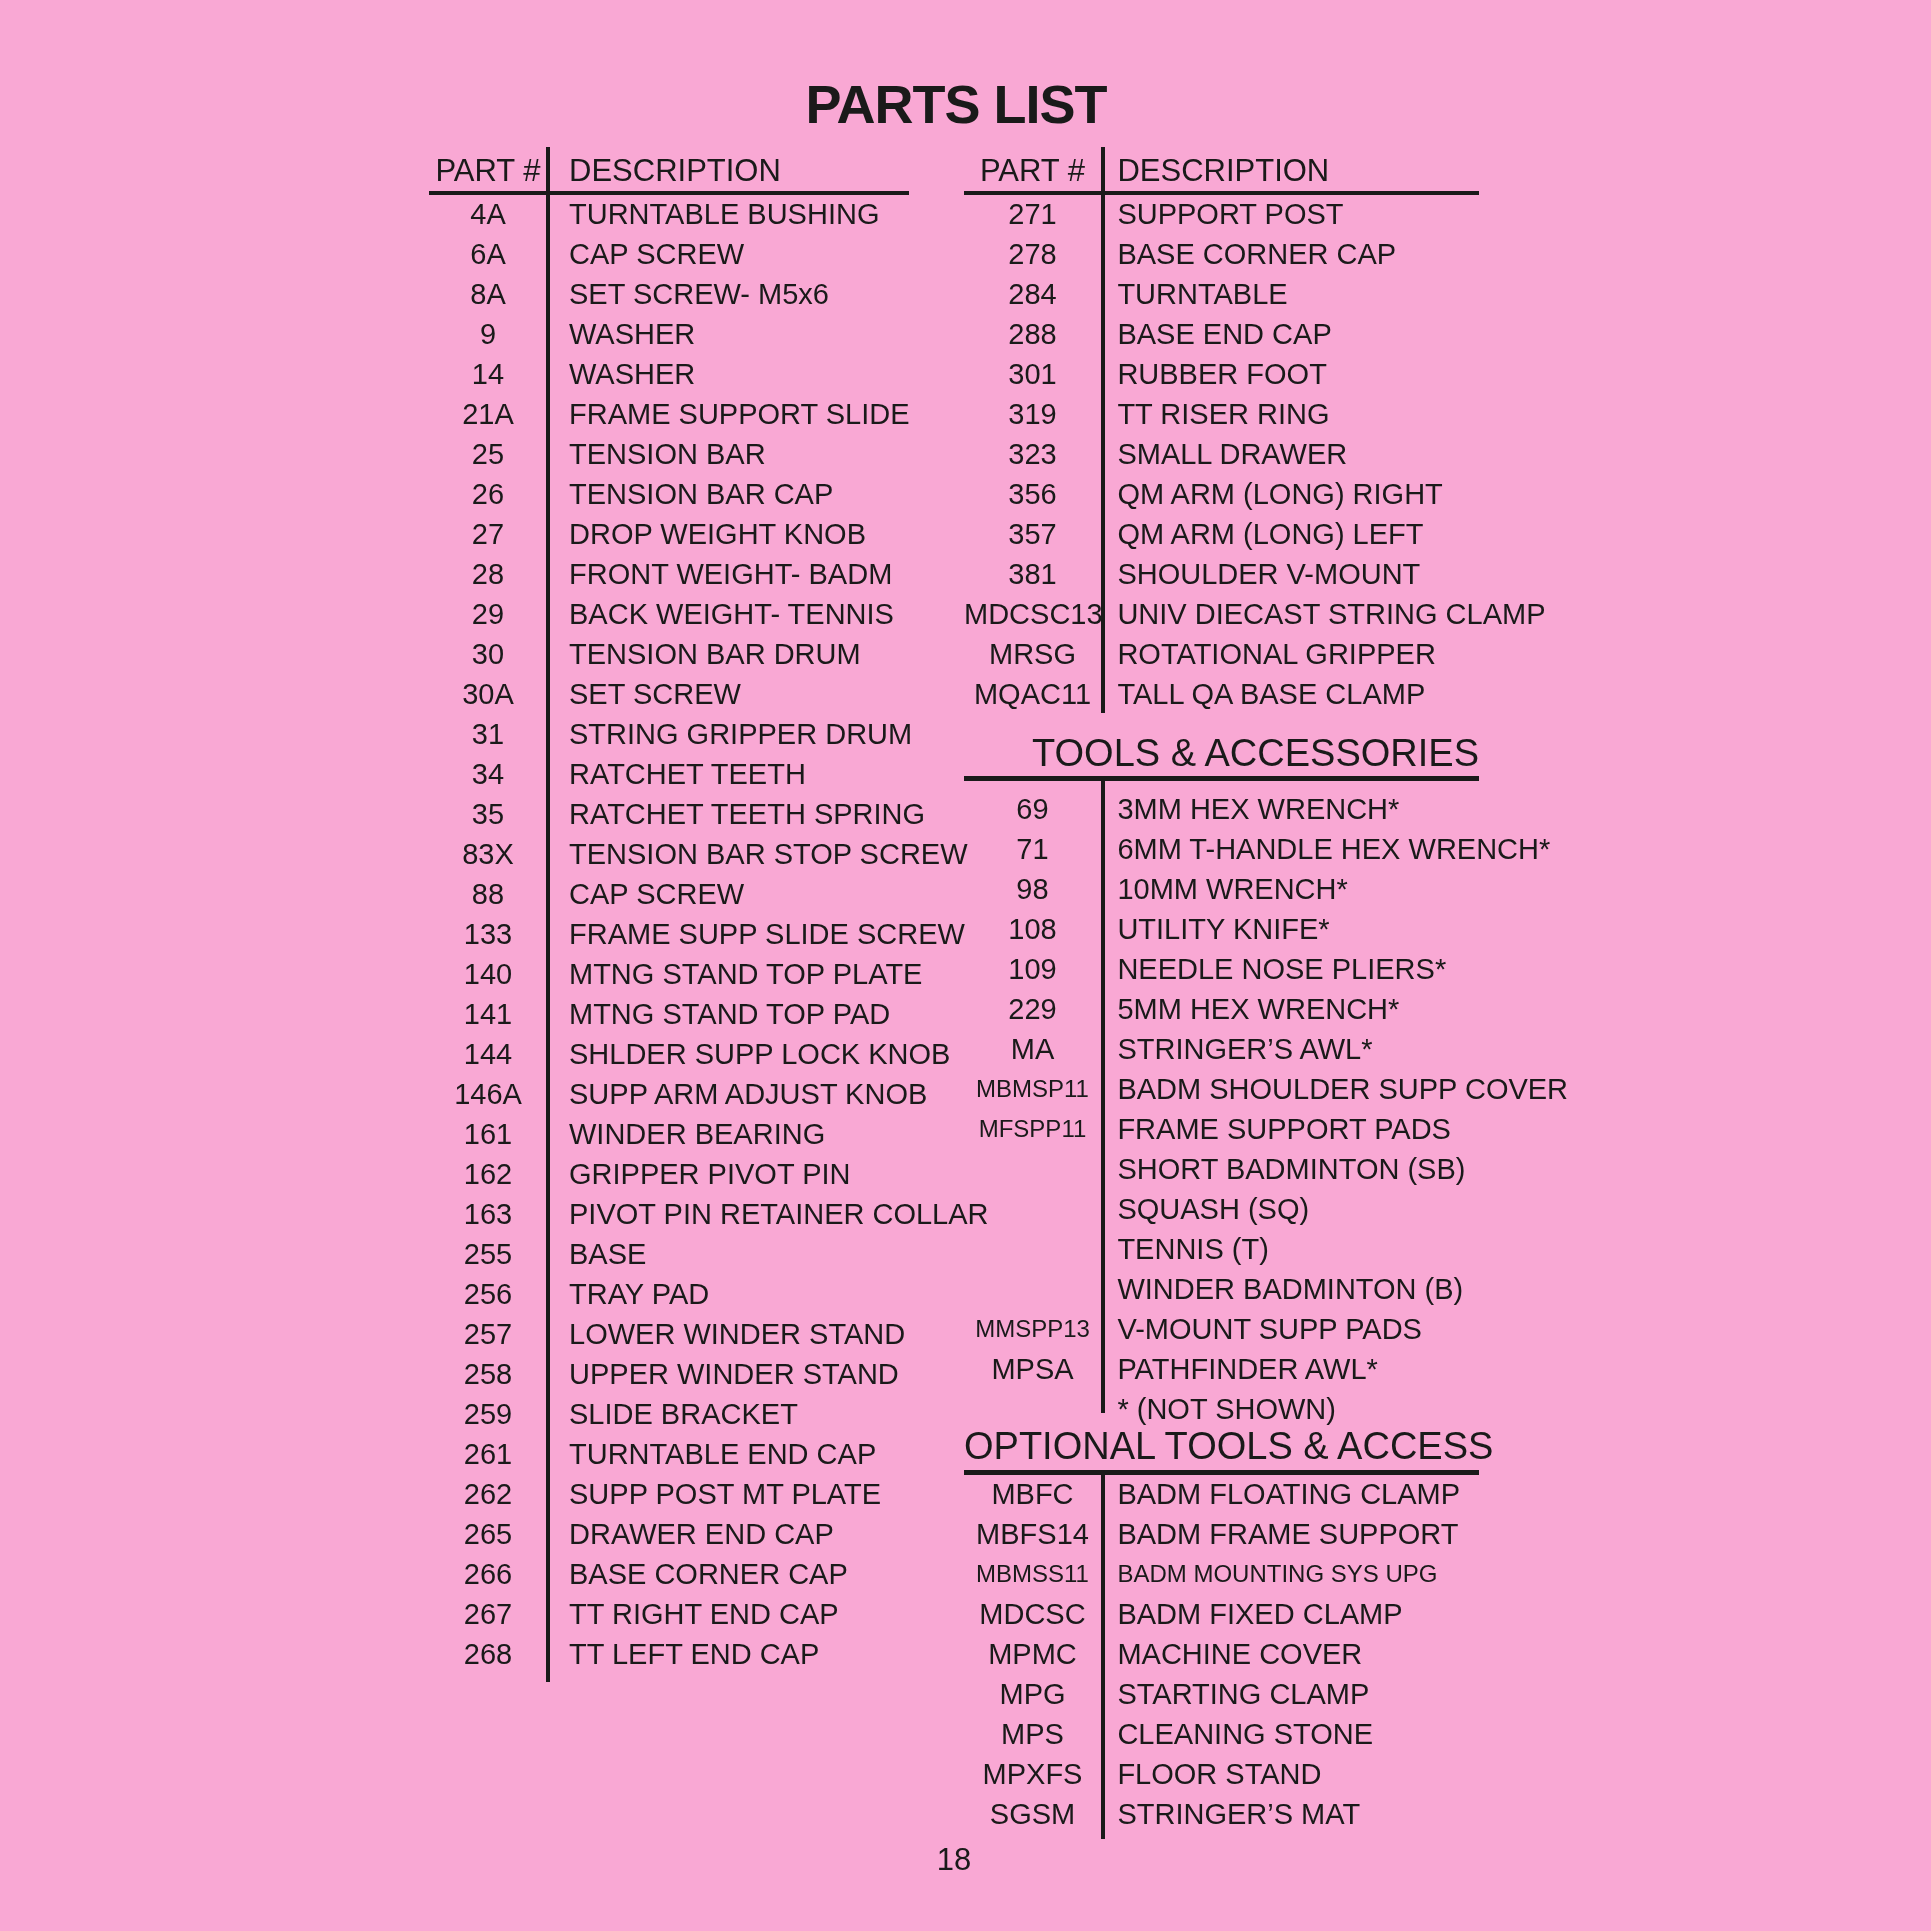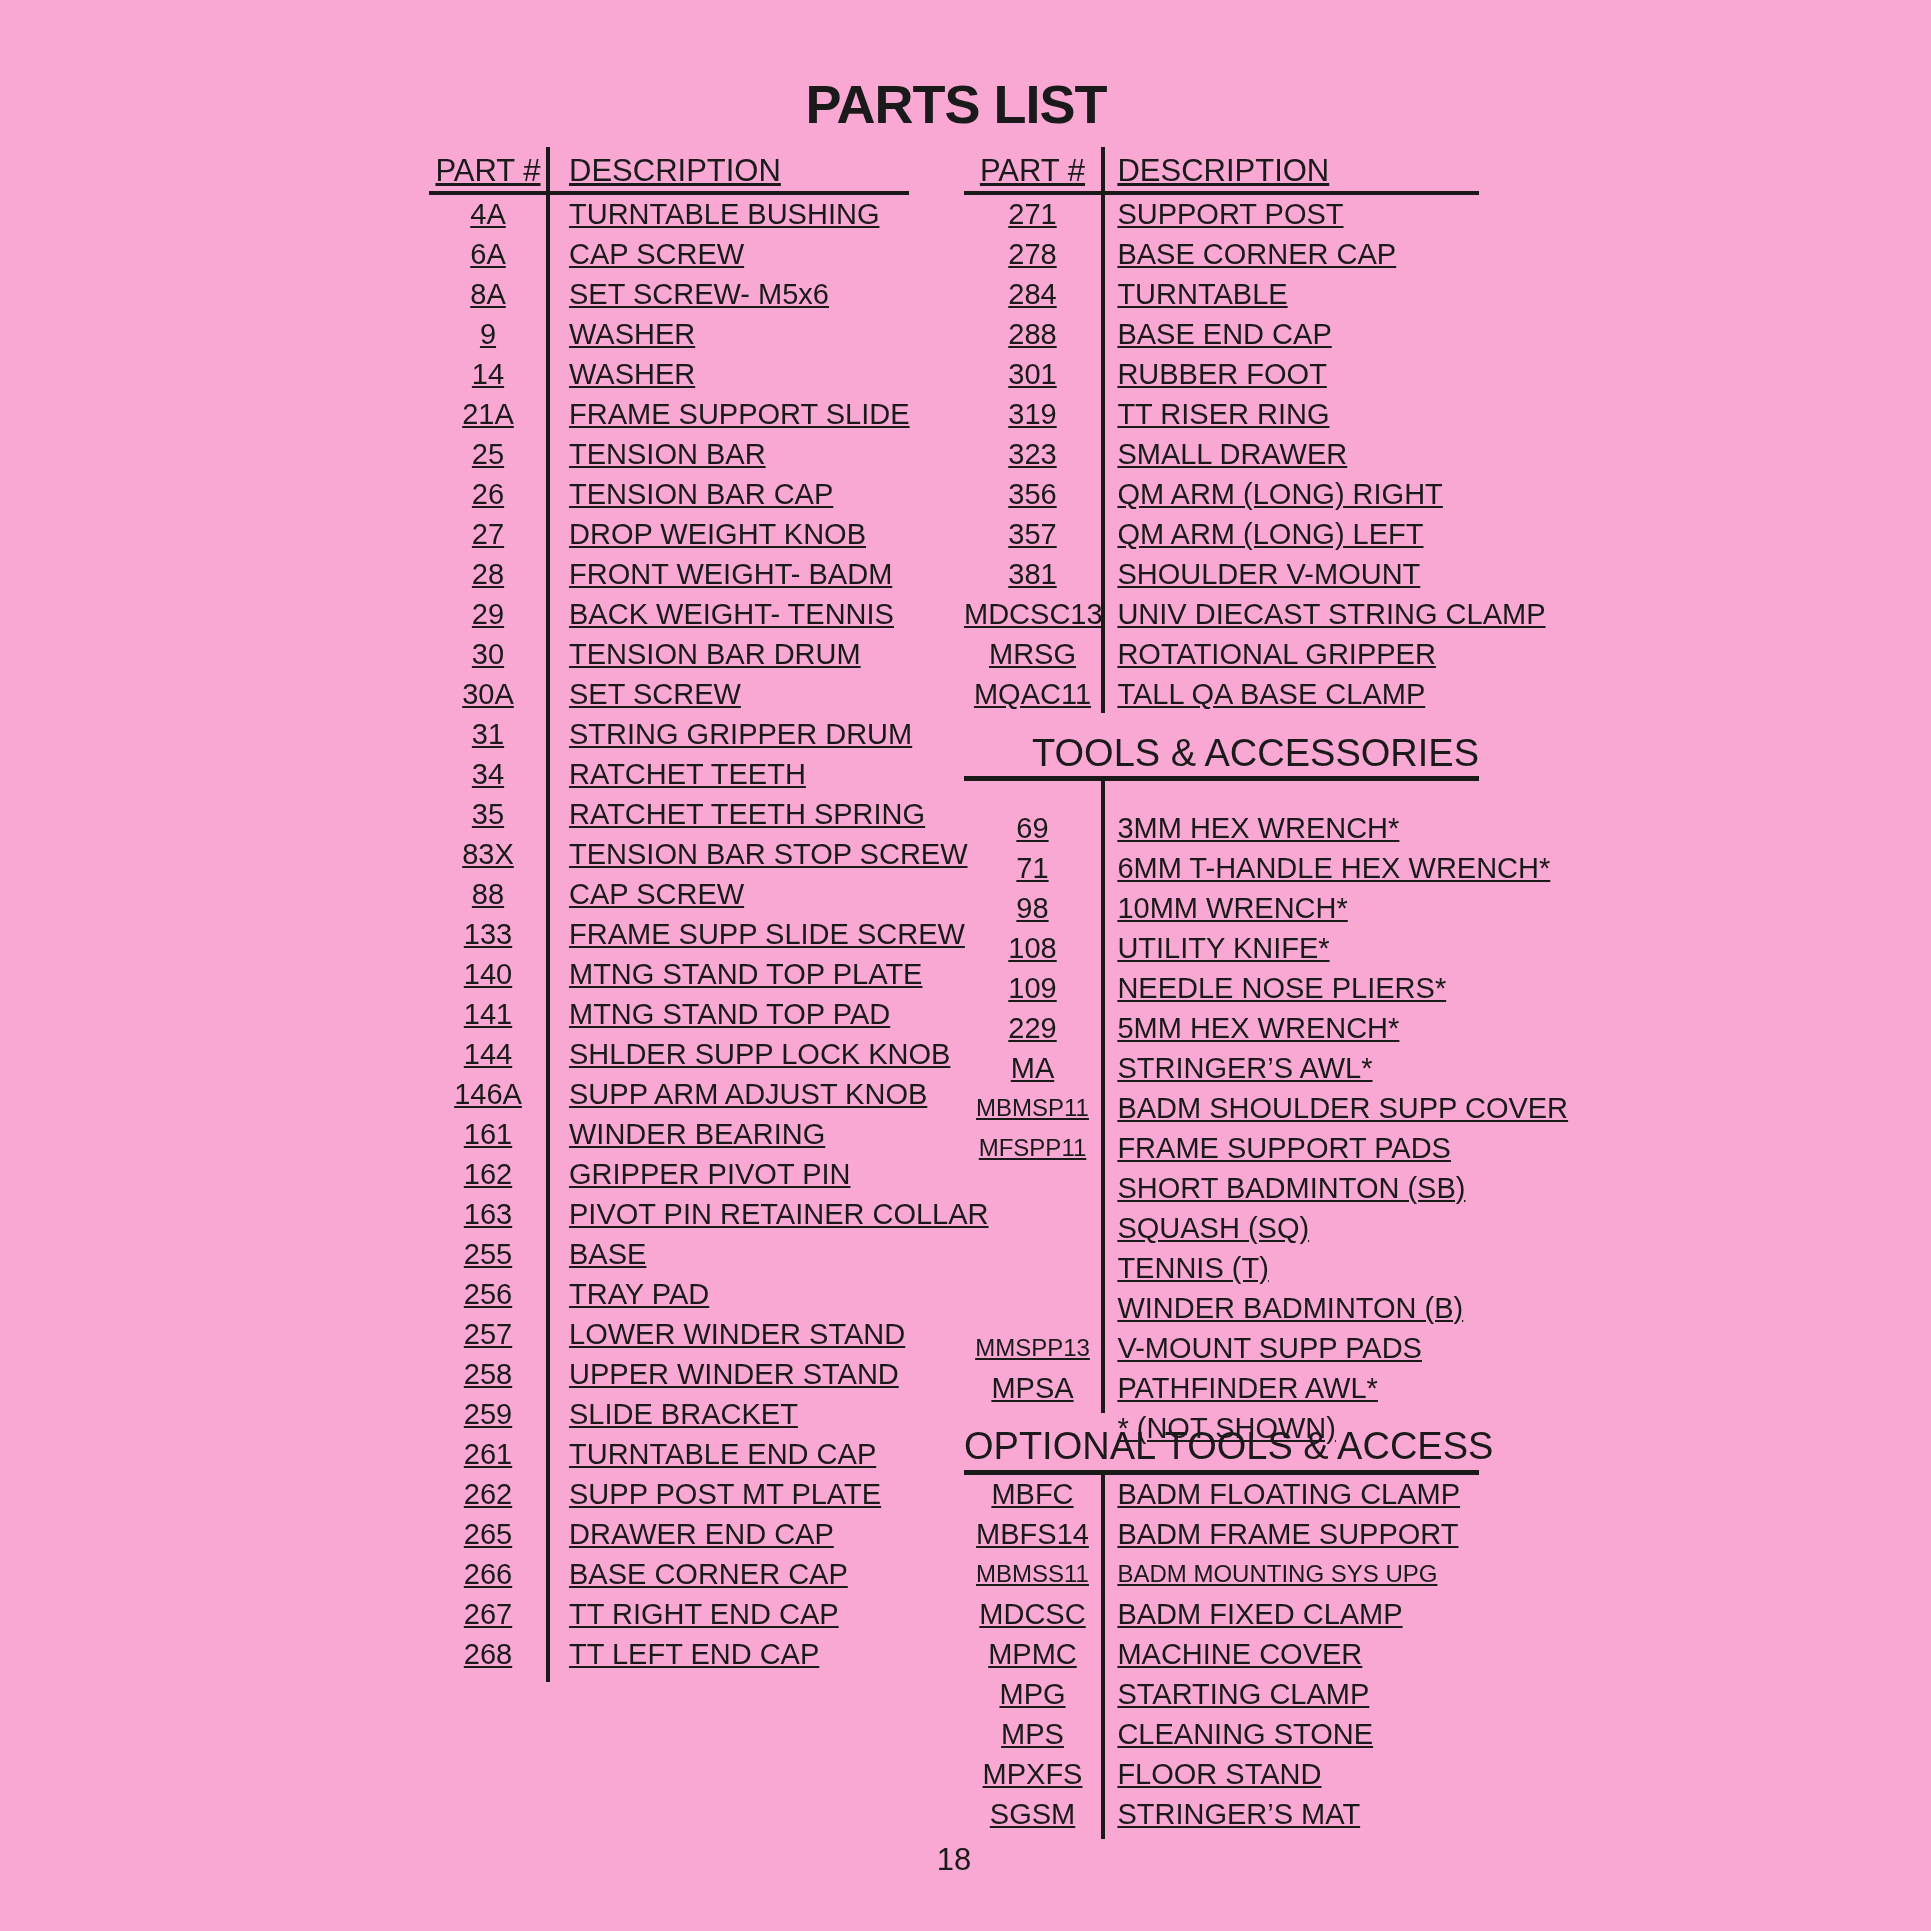--- a/index.html
+++ b/index.html
@@ -13,21 +13,21 @@
   .page{position:relative;width:1931px;height:1931px;background:#f9a8d4;overflow:hidden;}
 
   .title{
     position:absolute;left:0;top:73px;width:1912px;
     text-align:center;
     font-size:54px;font-weight:bold;letter-spacing:-1px;
     white-space:nowrap;
   }
 
   
-  .ptable{position:absolute;text-decoration:underline;}
+  .ptable{position:absolute;}
   .thead{
     display:flex;align-items:flex-end;
     height:42px;
     border-bottom:4.8px solid #1a1a1a;
     font-size:31px;
     padding-bottom:1.9px;
     box-sizing:content-box;
   }
   .tbody{}
   .tr{display:flex;align-items:center;height:40px;}
@@ -51,21 +51,21 @@
 
   
   #left-table{left:429px;top:147px;width:480px;}
   #vline-left{left:546px;top:147px;height:1535px;}
 
   #right-table{left:964px;top:147px;width:515px;}
   #vline-right-top{left:1101px;top:147px;height:566px;}
 
   #tools-heading{top:732px;text-align:right;}
   #hline-tools{left:964px;top:776px;width:515px;}
-  #tools-table{left:964px;top:808px;width:515px;}
+  #tools-table{left:964px;top:789px;width:515px;}
   #vline-tools{left:1101px;top:781px;height:632px;}
 
   #optional-heading{top:1425px;}
   #hline-optional{left:964px;top:1470px;width:515px;}
   #optional-table{left:964px;top:1474px;width:515px;}
   #vline-optional{left:1101px;top:1474px;height:365px;}
 
   #page-number{
     position:absolute;left:927px;top:1842px;width:54px;
     text-align:center;font-size:31px;

